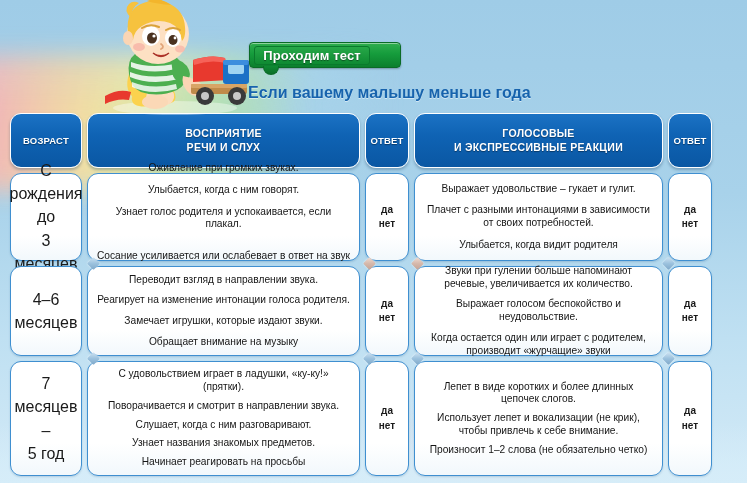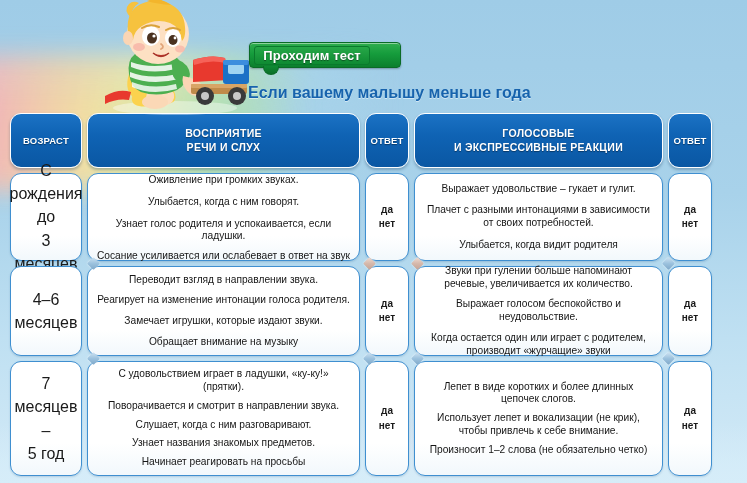--- a/index.html
+++ b/index.html
@@ -274,22 +274,22 @@
   <div id="rows">
       <div class="row r1" style="margin-top: 5px;">
         <div class="bcell age c-age">
           <span>С рождения</span>
           <span>до</span>
           <span>3 месяцев</span>
         </div>
         <div class="bcell items c-main">
           <p style="margin:4.5px 0">Оживление при громких звуках.</p>
           <p style="margin:4.5px 0">Улыбается, когда с ним говорят.</p>
-          <p style="margin:4.5px 0">Узнает голос родителя и успокаивается, если ладушки.</p>
-          <p style="margin:2px 0">Сосание усиливается или ослабевает  в ответ на звук</p>
+          <p style="margin:4.5px 0">Узнает голос родителя и успокаивается, если плакал.</p>
+          <p style="margin:14px 0">Сосание усиливается или ослабевает  в ответ на звук</p>
         </div>
         <div class="bcell ans c-ans">
           <span>да</span>
           <span>нет</span>
         </div>
         <div class="bcell items c-main2">
           <p style="margin:4.5px 0">Выражает удовольствие – гукает и гулит.</p>
           <p style="margin:4.5px 0">Плачет с разными интонациями в зависимости от своих потребностей.</p>
           <p style="margin:4.5px 0">Улыбается, когда видит родителя</p>
         </div>

